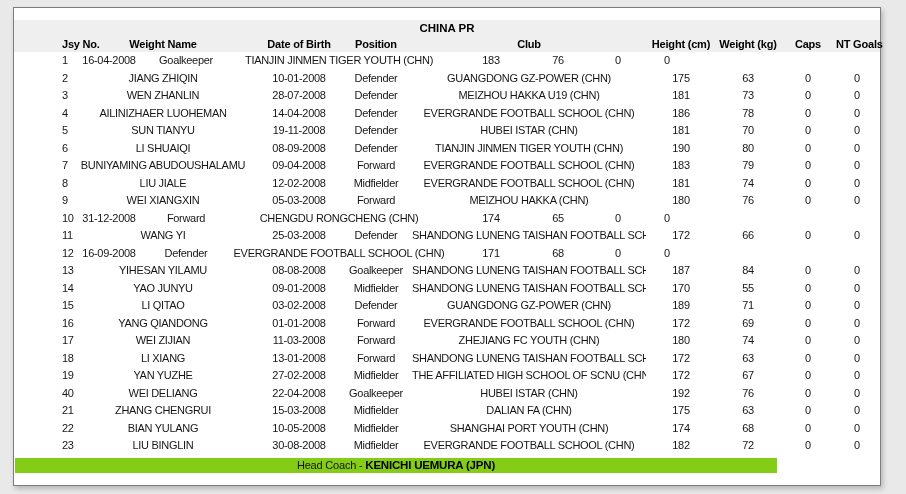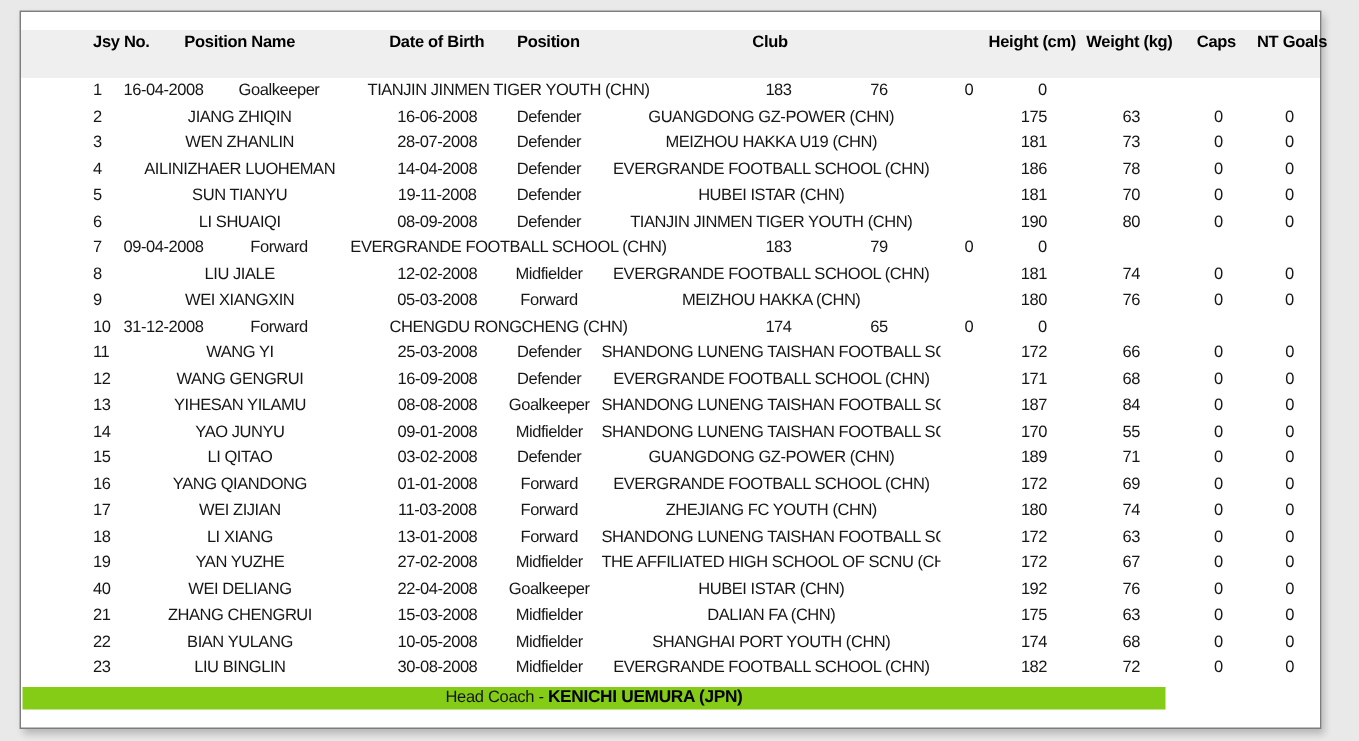--- a/index.html
+++ b/index.html
@@ -47,21 +47,21 @@
   .header-row .cell {
     font-weight: 700;
     color: #000;
     letter-spacing: -0.2px;
   }
   .c-no    { width: 54px; padding-left: 48px; }
   .c-name  { width: 190px; }
   .c-dob   { width: 82px; }
   .c-pos   { width: 72px; }
   .c-club  { width: 234px; overflow: hidden; }
-  .c-h     { width: 70px; margin-left: 28px; }
+  .c-h     { width: 70px; }
   .c-w     { width: 64px; }
   .c-caps  { width: 56px; }
   .c-goals { width: 42px; text-align: center; }
   .rows-area { background: #ffffff; }
   .footer-row {
     margin-top: 3px;
     margin-left: 1px;
     width: 762px;
     height: 15px; line-height: 15px;
     background: #84cc16;
@@ -71,23 +71,24 @@
     letter-spacing: -0.2px;
   }
   .footer-row b { font-size: 11.5px; color: #000; }
 </style>
 </head>
 <body>
 
 <div class="sheet-card">
 
   <div class="band sheet-header">
+    <div class="team-title">CHINA PR</div>
     <div class="row header-row">
       <div class="cell c-no">Jsy No.</div>
-      <div class="cell c-name">Position Name</div>
+      <div class="cell c-name">Weight Name</div>
       <div class="cell c-dob">Date of Birth</div>
       <div class="cell c-pos">Position</div>
       <div class="cell c-club">Club</div>
       <div class="cell c-h">Height (cm)</div>
       <div class="cell c-w">Weight (kg)</div>
       <div class="cell c-caps">Caps</div>
       <div class="cell c-goals">NT Goals</div>
     </div>
   </div>
 
@@ -99,21 +100,21 @@
       <div class="cell c-club">TIANJIN JINMEN TIGER YOUTH (CHN)</div>
       <div class="cell c-h">183</div>
       <div class="cell c-w">76</div>
       <div class="cell c-caps">0</div>
       <div class="cell c-goals">0</div>
     </div>
 
     <div class="row">
       <div class="cell c-no">2</div>
       <div class="cell c-name">JIANG ZHIQIN</div>
-      <div class="cell c-dob">16-06-2008</div>
+      <div class="cell c-dob">10-01-2008</div>
       <div class="cell c-pos">Defender</div>
       <div class="cell c-club">GUANGDONG GZ-POWER (CHN)</div>
       <div class="cell c-h">175</div>
       <div class="cell c-w">63</div>
       <div class="cell c-caps">0</div>
       <div class="cell c-goals">0</div>
     </div>
 
     <div class="row">
       <div class="cell c-no">3</div>
@@ -158,20 +159,21 @@
       <div class="cell c-pos">Defender</div>
       <div class="cell c-club">TIANJIN JINMEN TIGER YOUTH (CHN)</div>
       <div class="cell c-h">190</div>
       <div class="cell c-w">80</div>
       <div class="cell c-caps">0</div>
       <div class="cell c-goals">0</div>
     </div>
 
     <div class="row">
       <div class="cell c-no">7</div>
+      <div class="cell c-name">BUNIYAMING ABUDOUSHALAMU</div>
       <div class="cell c-dob">09-04-2008</div>
       <div class="cell c-pos">Forward</div>
       <div class="cell c-club">EVERGRANDE FOOTBALL SCHOOL (CHN)</div>
       <div class="cell c-h">183</div>
       <div class="cell c-w">79</div>
       <div class="cell c-caps">0</div>
       <div class="cell c-goals">0</div>
     </div>
 
     <div class="row">
@@ -216,21 +218,20 @@
       <div class="cell c-pos">Defender</div>
       <div class="cell c-club">SHANDONG LUNENG TAISHAN FOOTBALL SCHOOL (CHN)</div>
       <div class="cell c-h">172</div>
       <div class="cell c-w">66</div>
       <div class="cell c-caps">0</div>
       <div class="cell c-goals">0</div>
     </div>
 
     <div class="row">
       <div class="cell c-no">12</div>
-      <div class="cell c-name">WANG GENGRUI</div>
       <div class="cell c-dob">16-09-2008</div>
       <div class="cell c-pos">Defender</div>
       <div class="cell c-club">EVERGRANDE FOOTBALL SCHOOL (CHN)</div>
       <div class="cell c-h">171</div>
       <div class="cell c-w">68</div>
       <div class="cell c-caps">0</div>
       <div class="cell c-goals">0</div>
     </div>
 
     <div class="row">

